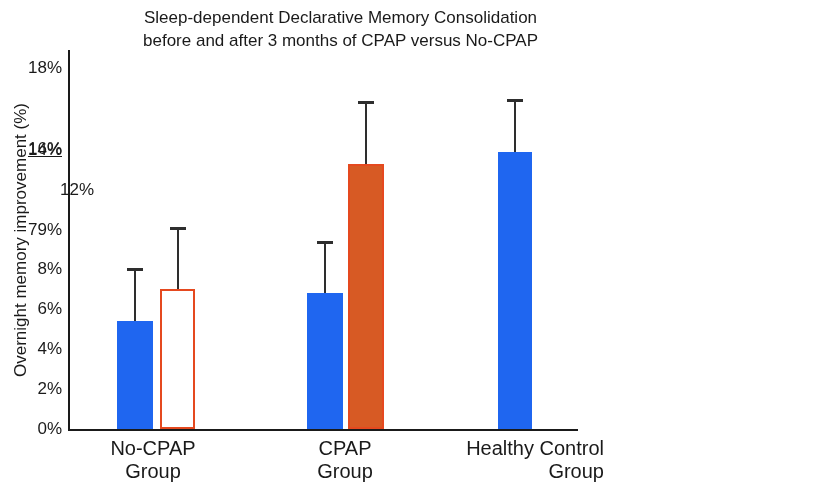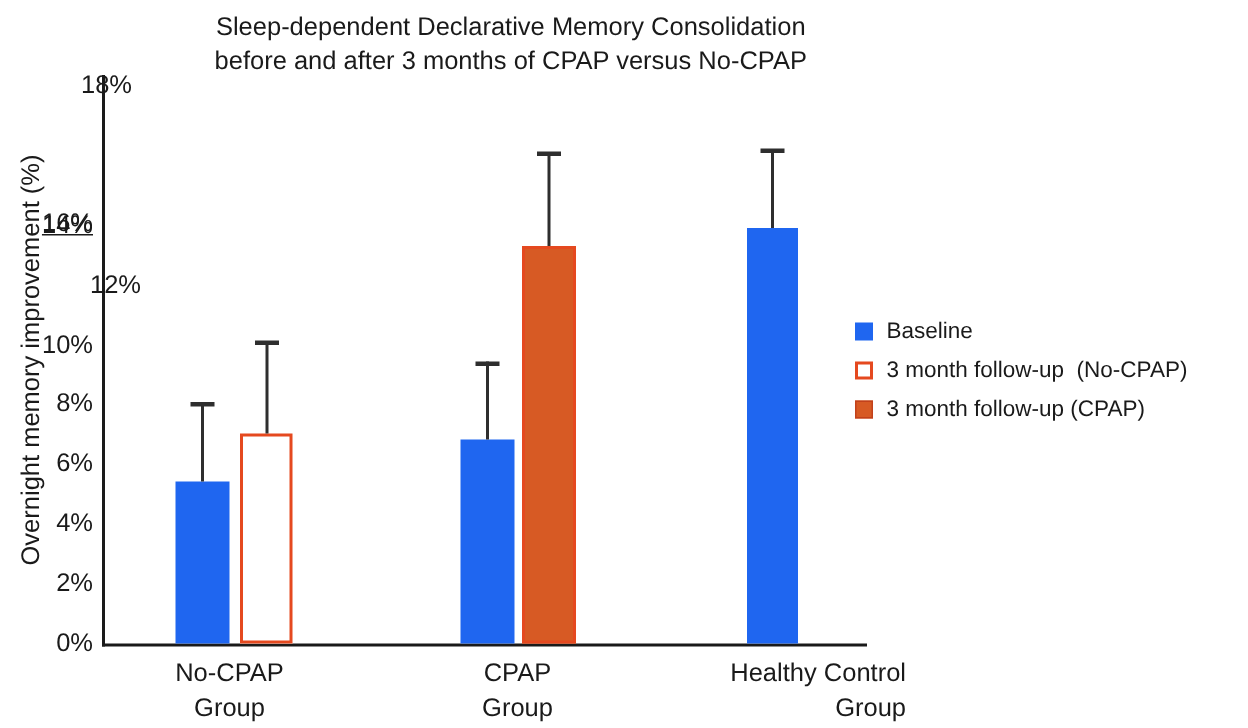--- a/index.html
+++ b/index.html
@@ -23,21 +23,21 @@
     position:absolute;left:0;width:62px;text-align:right;font-size:17px;line-height:22px;color:#1a1a1a;
   }
   .bar{position:absolute;bottom:0;box-sizing:border-box;}
   .bar.solid-blue{background:#1F66F0;}
   .bar.solid-orange{background:#D75A24;border:2px solid #E5491F;}
   .bar.outline{background:#ffffff;border:2px solid #E5491F;}
   .whisker{position:absolute;width:2px;background:#2e2e2e;}
   .cap{position:absolute;height:3px;background:#2e2e2e;}
   .xlabel{
     position:absolute;top:437px;width:180px;text-align:center;
-    font-size:17px;line-height:23px;white-space:pre-line;color:#1a1a1a;
+    font-size:20px;line-height:23px;white-space:pre-line;color:#1a1a1a;
   }
   .legend{position:absolute;left:570px;top:213px;}
   .legend-row{display:flex;align-items:center;height:16px;margin-bottom:10px;}
   .swatch{width:12px;height:12px;margin-right:9px;box-sizing:border-box;flex:0 0 auto;}
   .swatch.blue-solid{background:#1F66F0;}
   .swatch.orange-outline{background:#fff;border:2px solid #E5491F;}
   .swatch.orange-solid{background:#D75A24;border:1px solid #C2411B;}
   .legend-label{font-size:15px;line-height:16px;white-space:pre;color:#1a1a1a;}
 </style>
 </head>
@@ -63,41 +63,27 @@
       <div class="bar solid-blue" style="left: 428px; width: 34px; height: 277.3px;"></div>
       <div class="whisker" style="left: 444px; bottom: 277.3px; height: 51.9px;"></div>
       <div class="cap" style="left: 437px; width: 16px; bottom: 327.2px;"></div>
     </div>
   <div id="yticks">
       <div class="ytick" style="top: 418px;">0%</div>
       <div class="ytick" style="top: 378.1px;">2%</div>
       <div class="ytick" style="top: 338.2px;">4%</div>
       <div class="ytick" style="top: 298.3px;">6%</div>
       <div class="ytick" style="top: 258.4px;">8%</div>
-      <div class="ytick" style="top: 218.5px;">10%</div>
+      <div class="ytick" style="top: 218.5px;">79%</div>
       <div class="ytick" style="top: 178.6px; padding-left: 32px;">12%</div>
       <div class="ytick" style="top: 138.7px; text-decoration: underline;">14%</div>
       <div class="ytick" style="top: 98.8px; margin-top: 39px;">16%</div>
-      <div class="ytick" style="top: 46px; padding-left: 26px;">18%</div>
+      <div class="ytick" style="top: 57px;">18%</div>
     </div>
   <div id="xlabels">
       <div class="xlabel" style="left: 63px;">No-CPAP
 Group</div>
       <div class="xlabel" style="left: 255px;">CPAP
 Group</div>
       <div class="xlabel" style="left: 424px; text-align: right;">Healthy Control
 Group</div>
     </div>
-  <div class="legend">
-    <div class="legend-row">
-      <span class="swatch blue-solid"></span>
-      <span class="legend-label">Baseline</span>
-    </div>
-    <div class="legend-row">
-      <span class="swatch orange-outline"></span>
-      <span class="legend-label">3 month follow-up  (No-CPAP)</span>
-    </div>
-    <div class="legend-row">
-      <span class="swatch orange-solid"></span>
-      <span class="legend-label">3 month follow-up (CPAP)</span>
-    </div>
-  </div>
 </div>
 
 </body></html>

